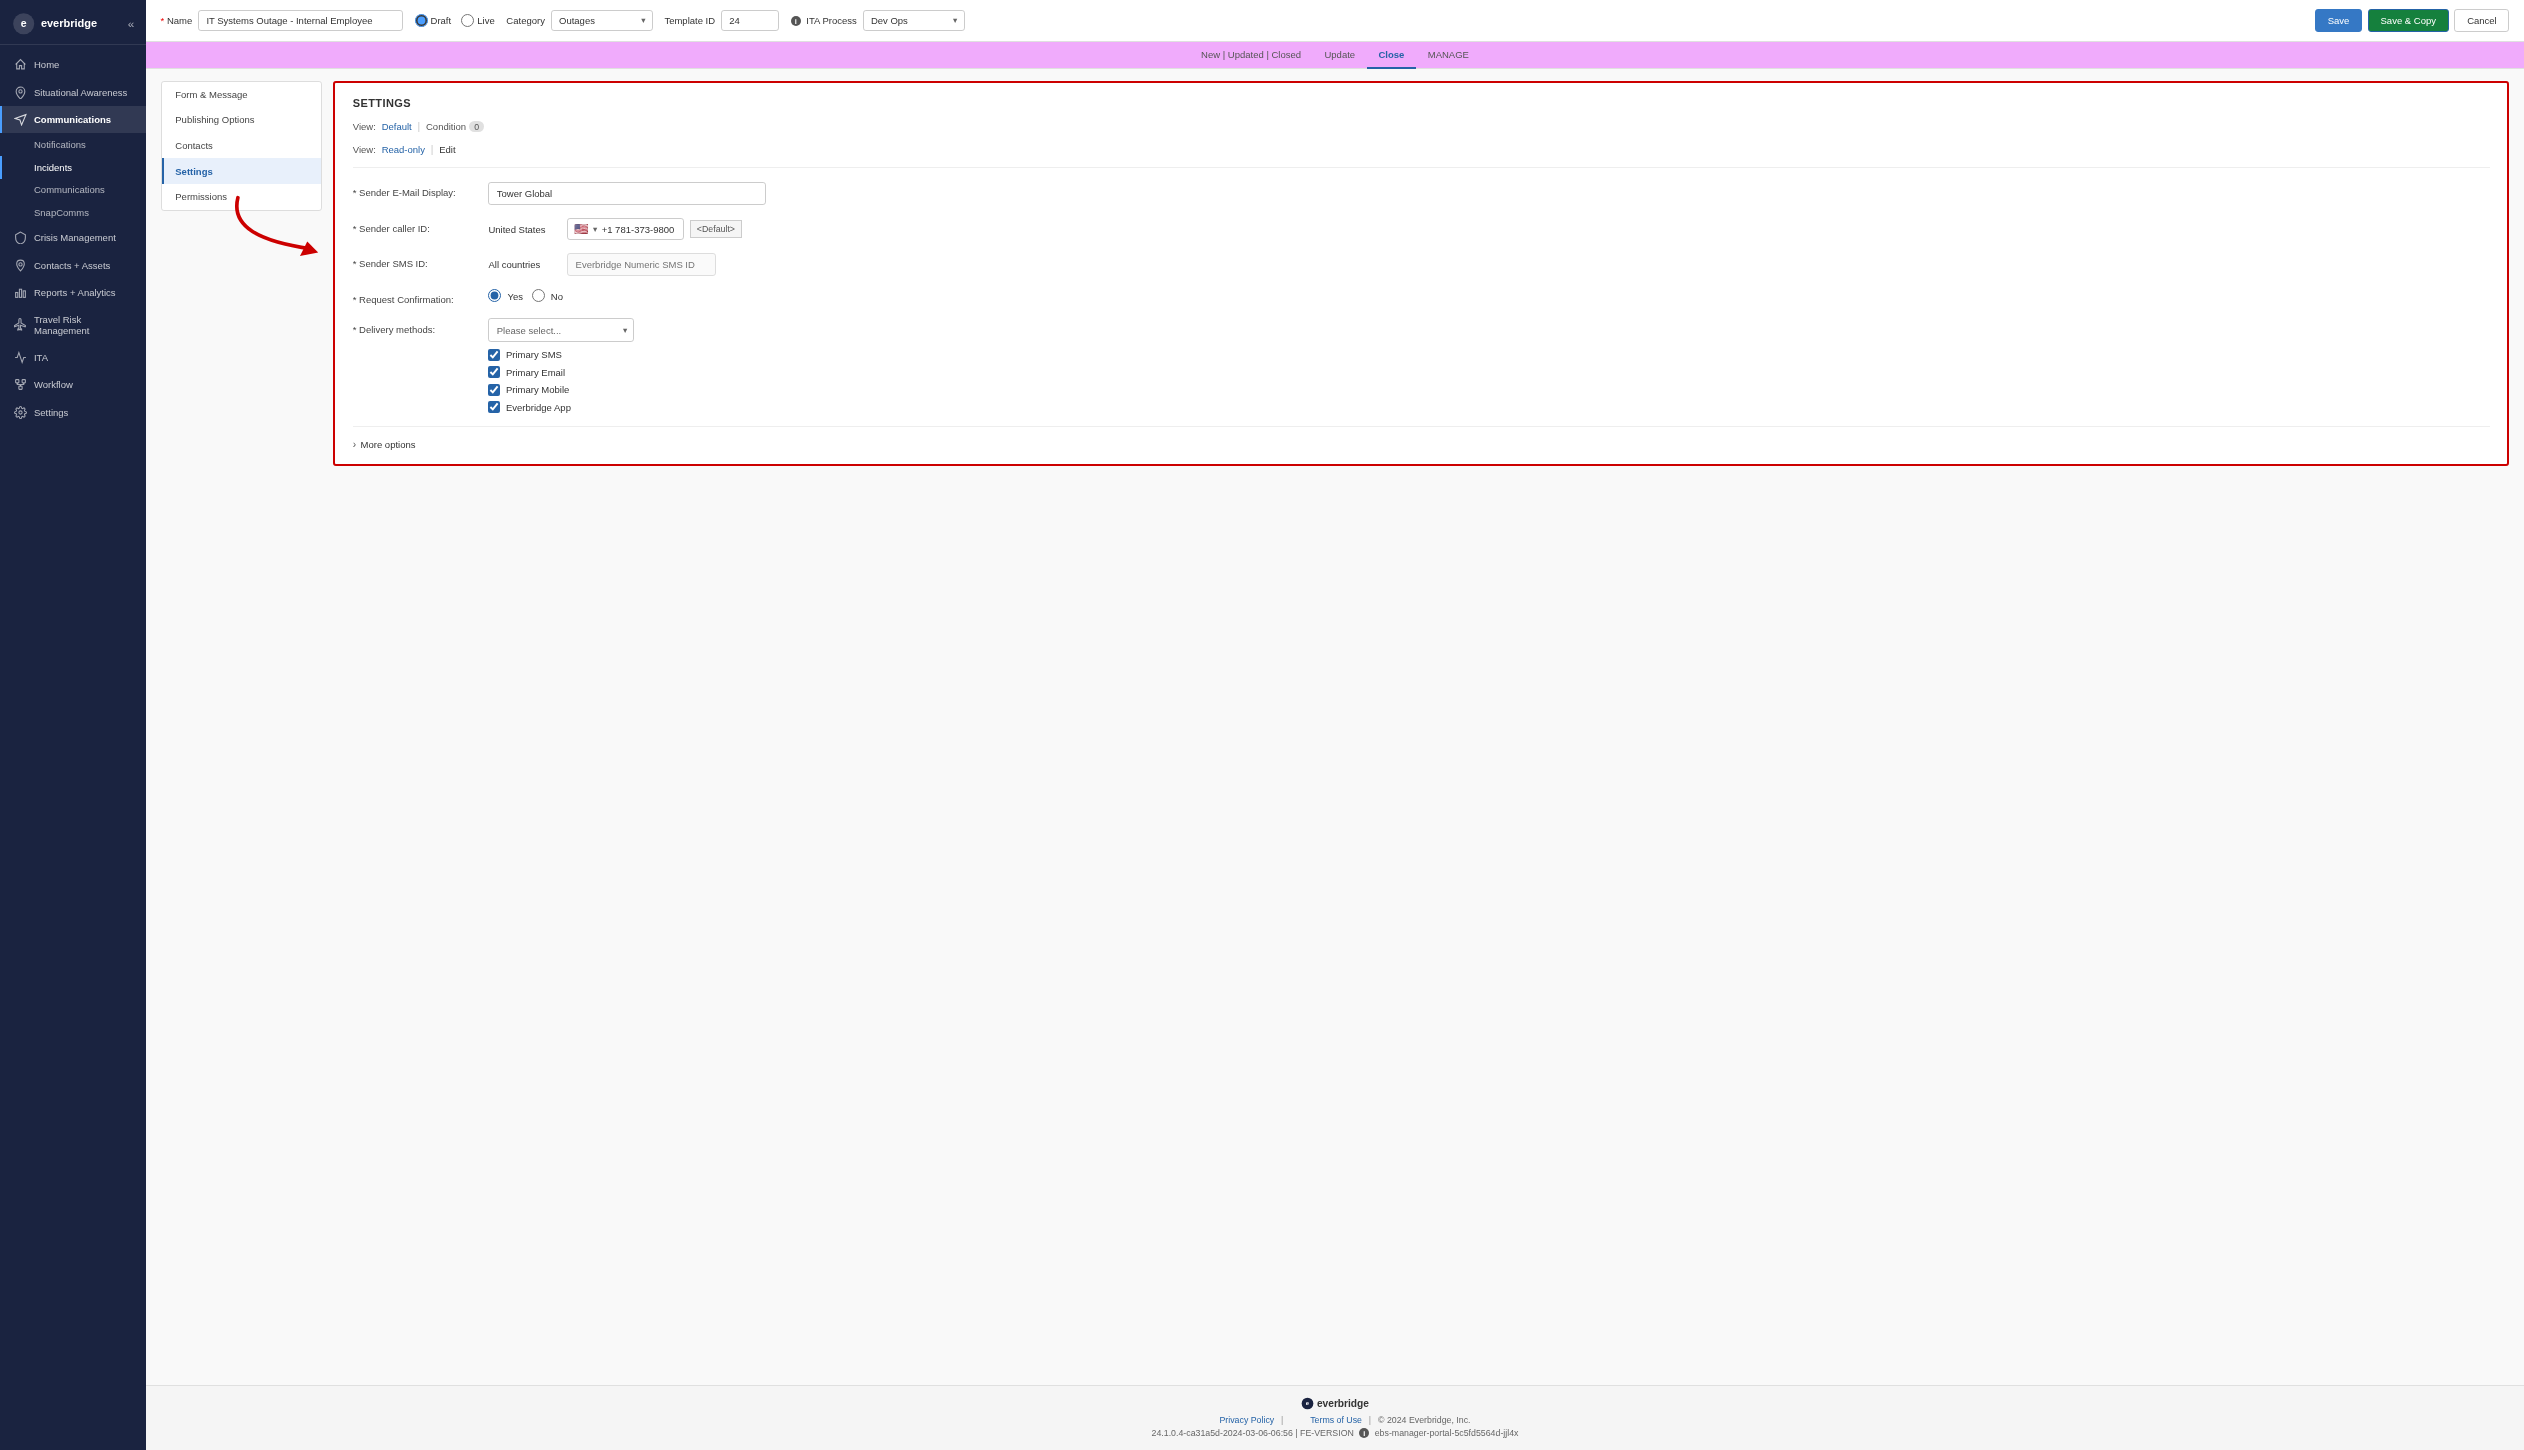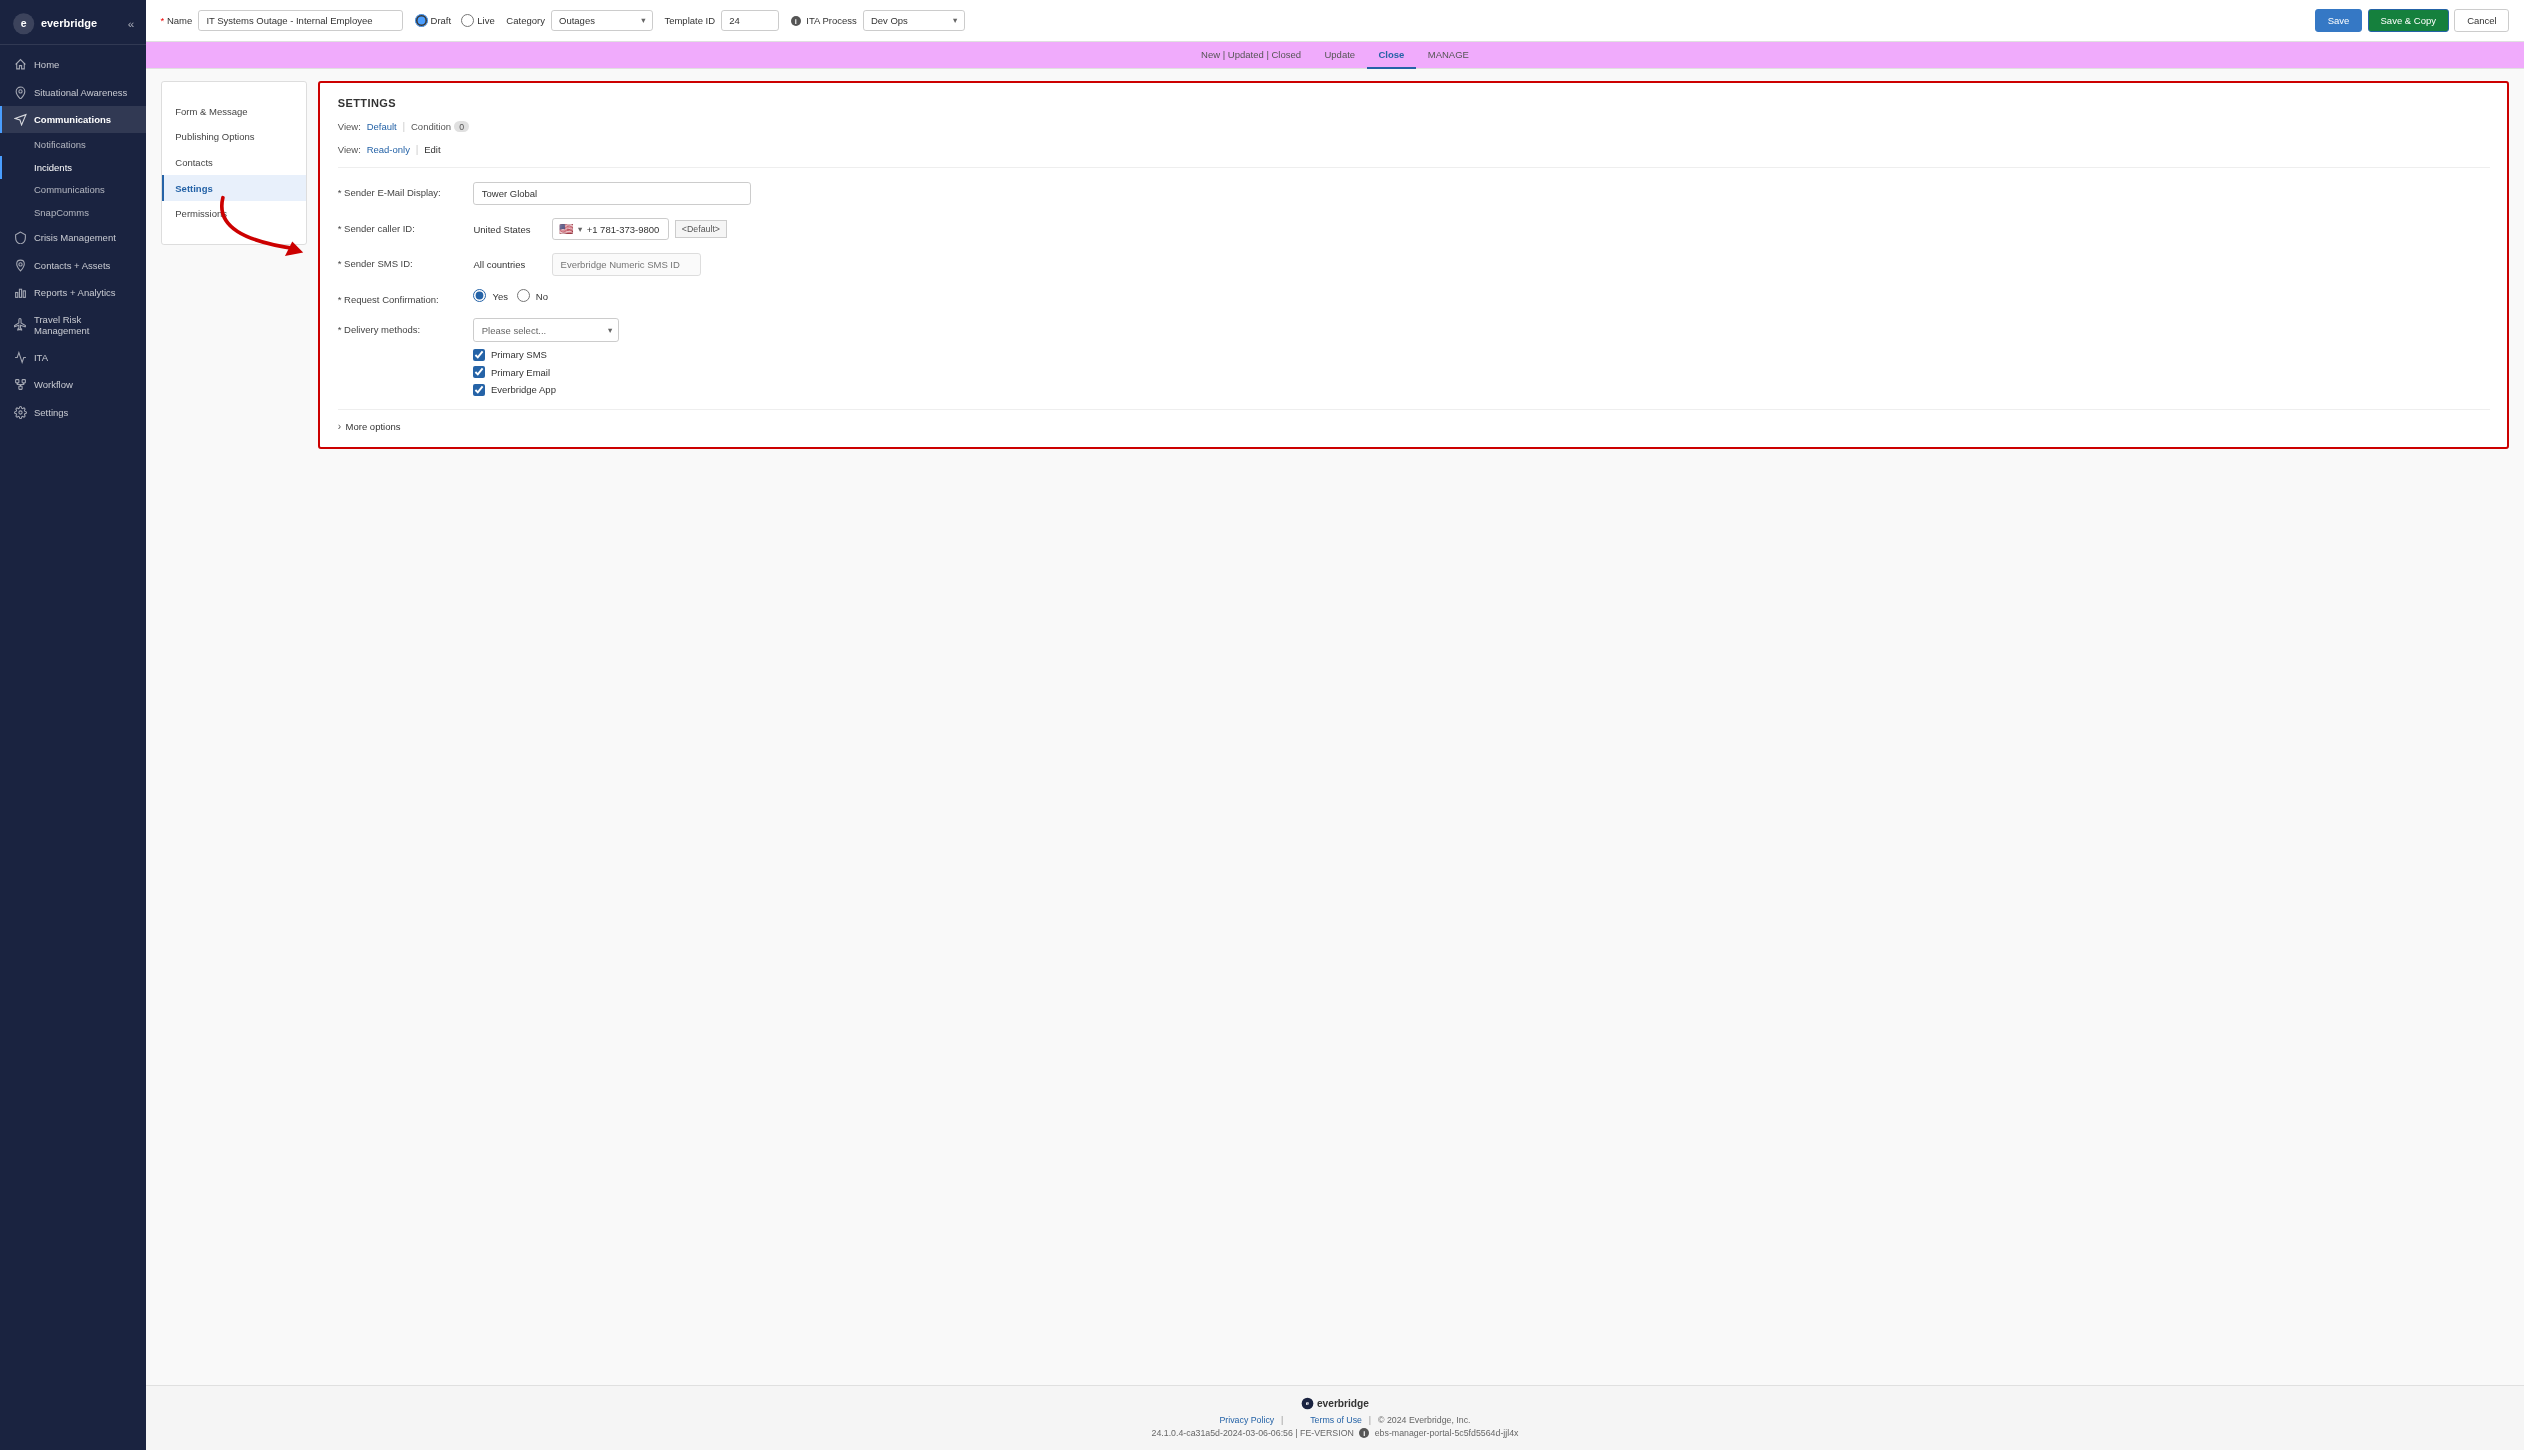--- a/index.html
+++ b/index.html
@@ -157,26 +157,26 @@
     .content-area {
       display: flex;
       flex: 1;
       padding: 11.7px 14.6px;
       gap: 0;
       background: #f9f9f9;
     }
 
     
     .content-nav {
-      width: 146px;
+      width: 161px;
       min-width: 132px;
       background: #fff;
       border: 0.7px solid #ddd;
       border-radius: 2.9px;
-      padding: 17px 0;
+      padding: 0 0;
       height: fit-content;
     }
     .content-nav-item {
       padding: 7.3px 11.7px;
       font-size: 9.5px;
       color: #444;
       cursor: pointer;
       border-left: 2.2px solid transparent;
     }
     .content-nav-item.active { background: #e8f0fb; color: #2563a7; font-weight: 600; border-left: 2.2px solid #2563a7; }
@@ -664,20 +664,24 @@
               <label class="checkbox-item">
                 <input type="checkbox" checked="" style="">
                 <span>Primary SMS</span>
               </label>
               <label class="checkbox-item">
                 <input type="checkbox" checked="" style="">
                 <span>Primary Email</span>
               </label>
               <label class="checkbox-item">
                 <input type="checkbox" checked="" style="">
+                <span>Primary Mobile</span>
+              </label>
+              <label class="checkbox-item">
+                <input type="checkbox" checked="" style="">
                 <span>Everbridge App</span>
               </label>
             </div>
           </div>
         </div>
 
         <div class="more-options-row">
           <span class="chevron-right">›</span>
           <span>More options</span>
         </div>

